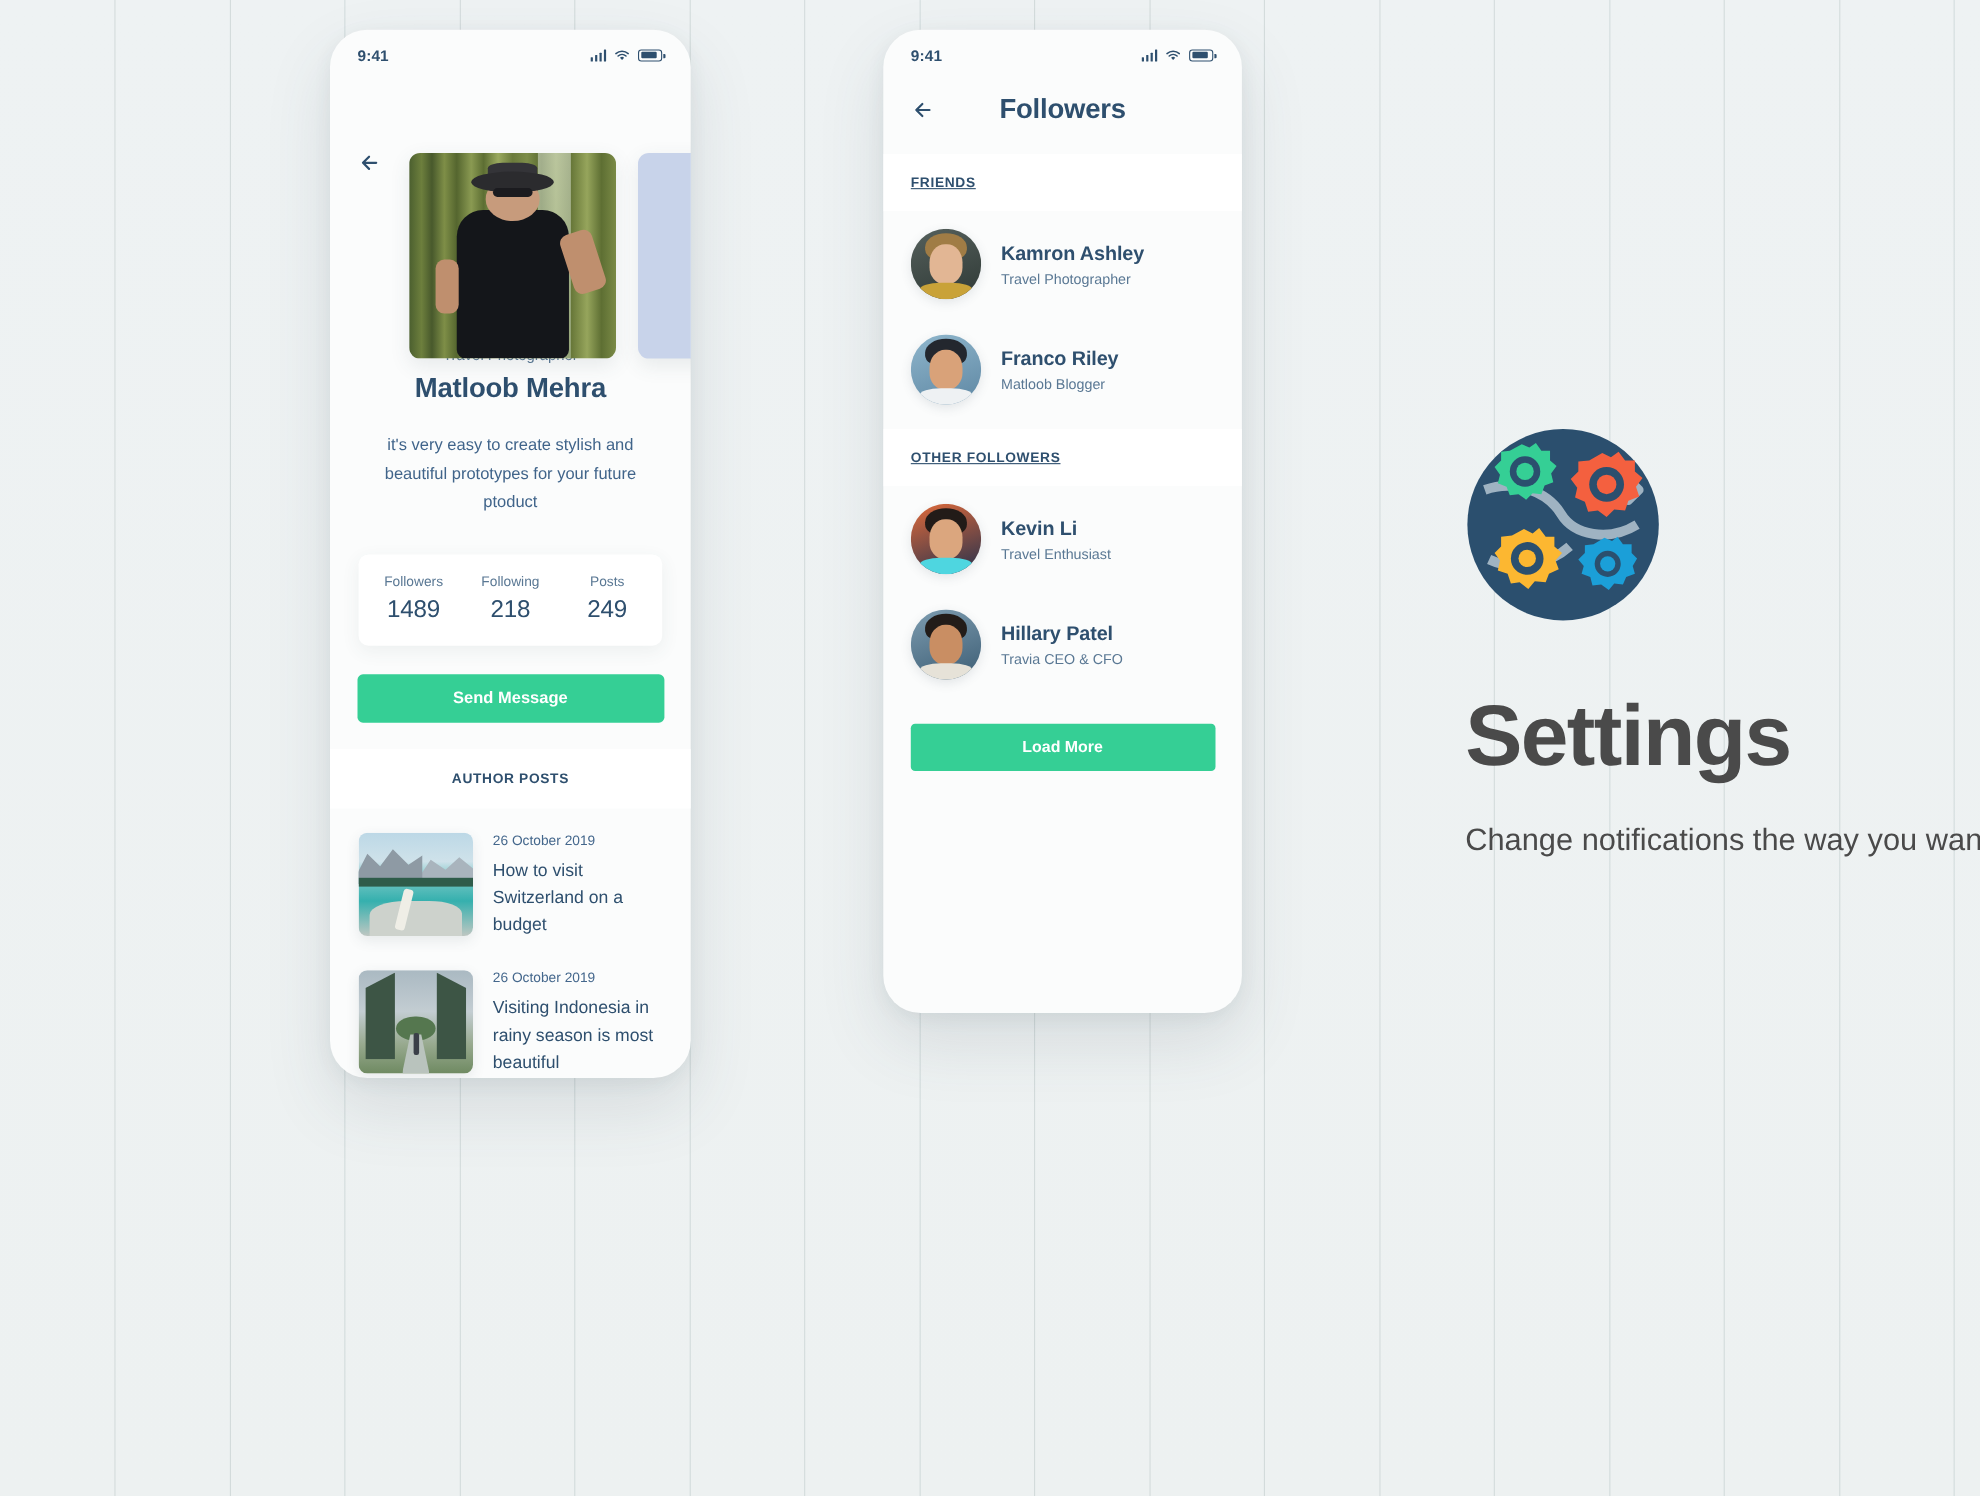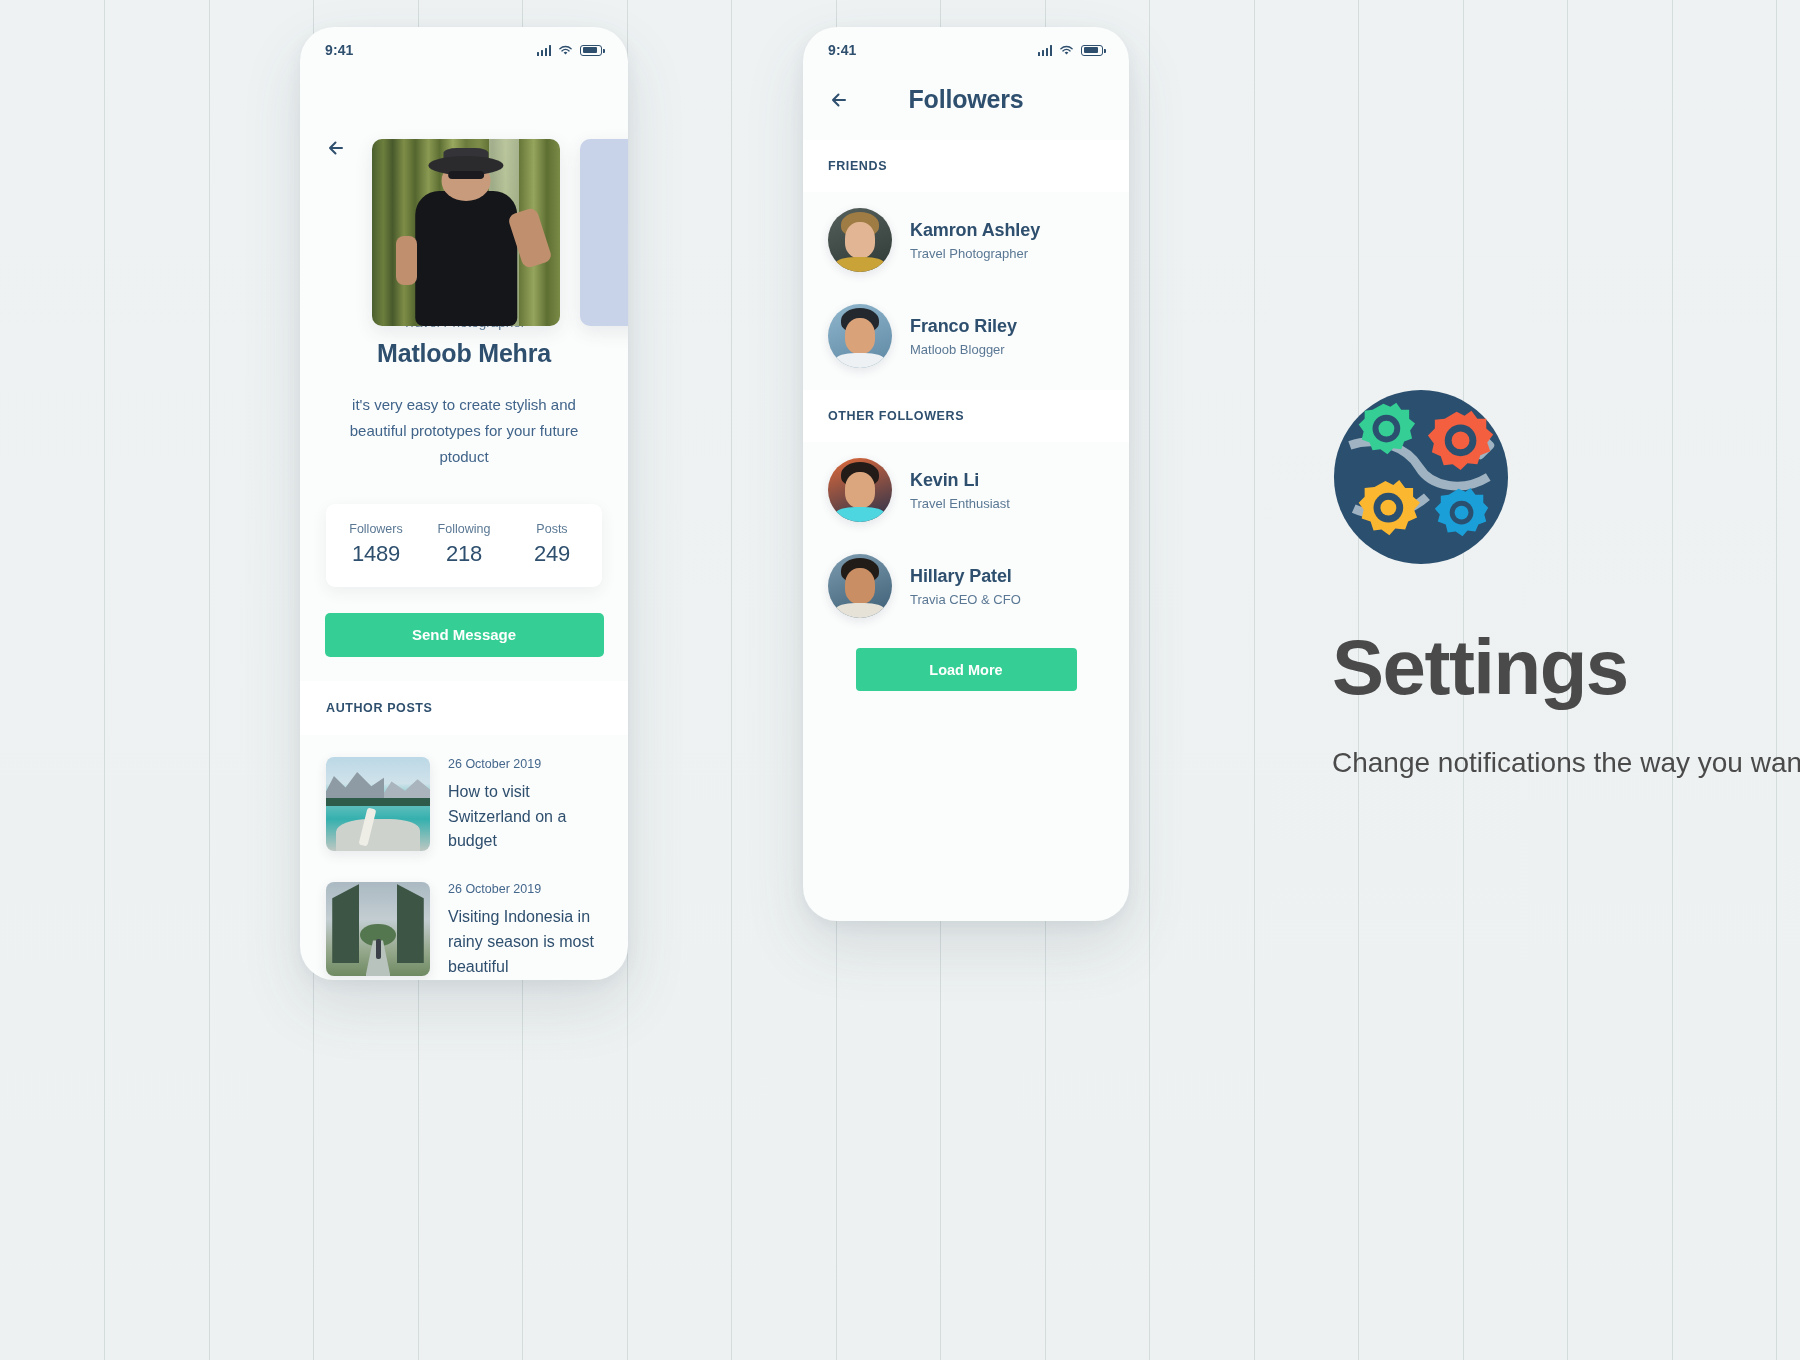--- a/index.html
+++ b/index.html
@@ -98,21 +98,21 @@
                 display:flex; padding: 18px 6px 20px; }
   .stat { flex:1; text-align:center; }
   .stat-label { font-size:12.5px; color:#5a7894; }
   .stat-value { font-size:22px; color:#2e4f6e; margin-top:5px; letter-spacing:-.2px; }
 
   .cta { display:block; width:279px; margin: 26px auto 0; height:44px;
          background:#35cf95; color:#fff; border:none; border-radius:5px;
          font-size:15px; font-weight:bold; font-family:inherit; cursor:pointer; }
 
   .section-head { background:#fff; padding:20px 26px; font-size:12.5px;
-                  font-weight:bold; letter-spacing:.6px; color:#2e4f6e; margin-top:24px; }
+                  font-weight:bold; letter-spacing:.6px; color:#2e4f6e; margin-top:24px;text-align:center; }
 
   .post-list { padding: 22px 26px 0; }
   .post { display:flex; gap:18px; margin-bottom:28px; }
   .post-thumb { width:104px; height:94px; border-radius:8px; flex:none; overflow:hidden;
                 box-shadow: 0 4px 12px rgba(60,80,90,.10); }
   .post-date { font-size:12.5px; color:#44678c; }
   .post-title{ font-size:16px; line-height:1.55; color:#2e4f6e; margin-top:9px; }
 
   
   .thumb-lake { width:100%;height:100%;position:relative;
@@ -138,27 +138,27 @@
   .thumb-bali .figure{position:absolute;left:48%;bottom:18%;width:5%;height:22%;
     background:#3a3f48;border-radius:2px;}
   .thumb-bali .foliage{position:absolute;left:33%;top:44%;width:34%;height:24%;
     background:#55774f;border-radius:50%;}
 
   
   #followers-header { display:flex; align-items:center; padding: 12px 25px 26px; }
   #followers-title { flex:1; text-align:center; font-size:25px; font-weight:bold;
                      color:#2e4f6e; margin-right:26px; letter-spacing:-.2px; }
   .list-head { background:#fff; padding:19px 25px; font-size:12.5px; font-weight:bold;
-               letter-spacing:.6px; color:#2e4f6e; }
+               letter-spacing:.6px; color:#2e4f6e;text-decoration:underline; }
   .person { display:flex; align-items:center; gap:18px; padding:16px 25px; }
   .avatar { width:64px; height:64px; border-radius:50%; flex:none; overflow:hidden;
             box-shadow:0 3px 10px rgba(60,80,90,.13); position:relative; }
   .person-name { font-size:18px; font-weight:bold; color:#2e4f6e; letter-spacing:-.1px; }
   .person-role { font-size:13px; color:#5a7894; margin-top:5px; }
-  .cta-load { display:block; width:221px; margin: 14px auto 0; height:43px;
+  .cta-load { display:block; width:277px; margin: 24px auto 0; height:43px;
               background:#35cf95; color:#fff; border:none; border-radius:4px;
               font-size:14.5px; font-weight:bold; font-family:inherit; cursor:pointer; }
 
   
   .face { position:absolute; inset:0; }
   .face .bg { position:absolute; inset:0; }
   .face .hair { position:absolute; left:20%; top:6%; width:60%; height:40%; border-radius:50% 50% 40% 40%; }
   .face .skin { position:absolute; left:26%; top:22%; width:48%; height:56%; border-radius:46% 46% 42% 42%; }
   .face .body { position:absolute; left:12%; bottom:0; width:76%; height:24%; border-radius:40% 40% 0 0; }
 

